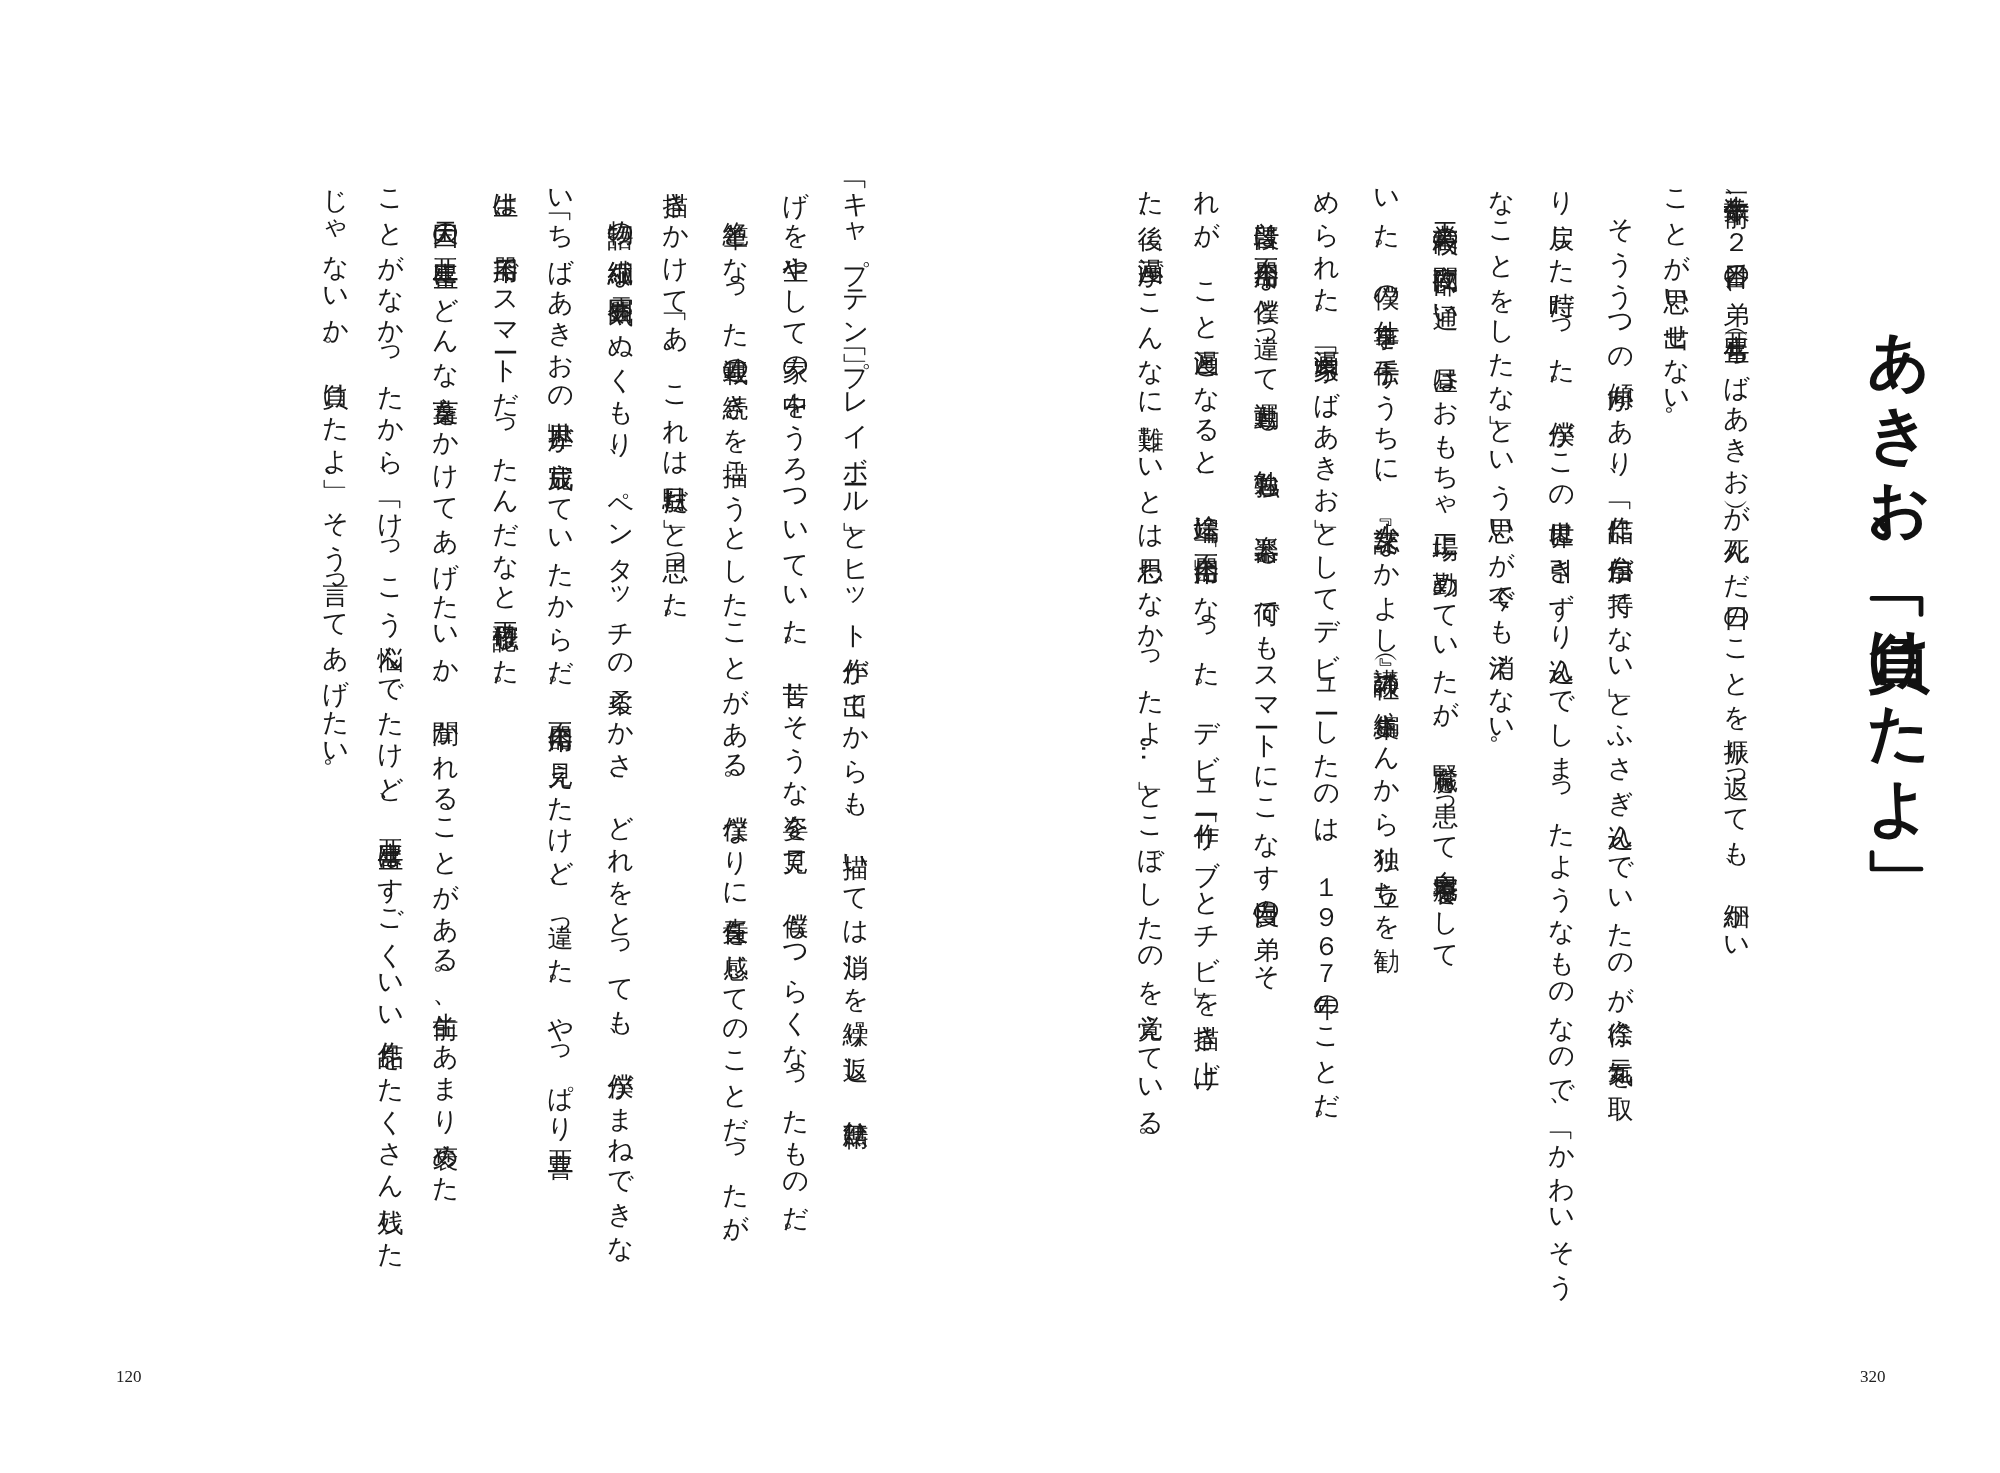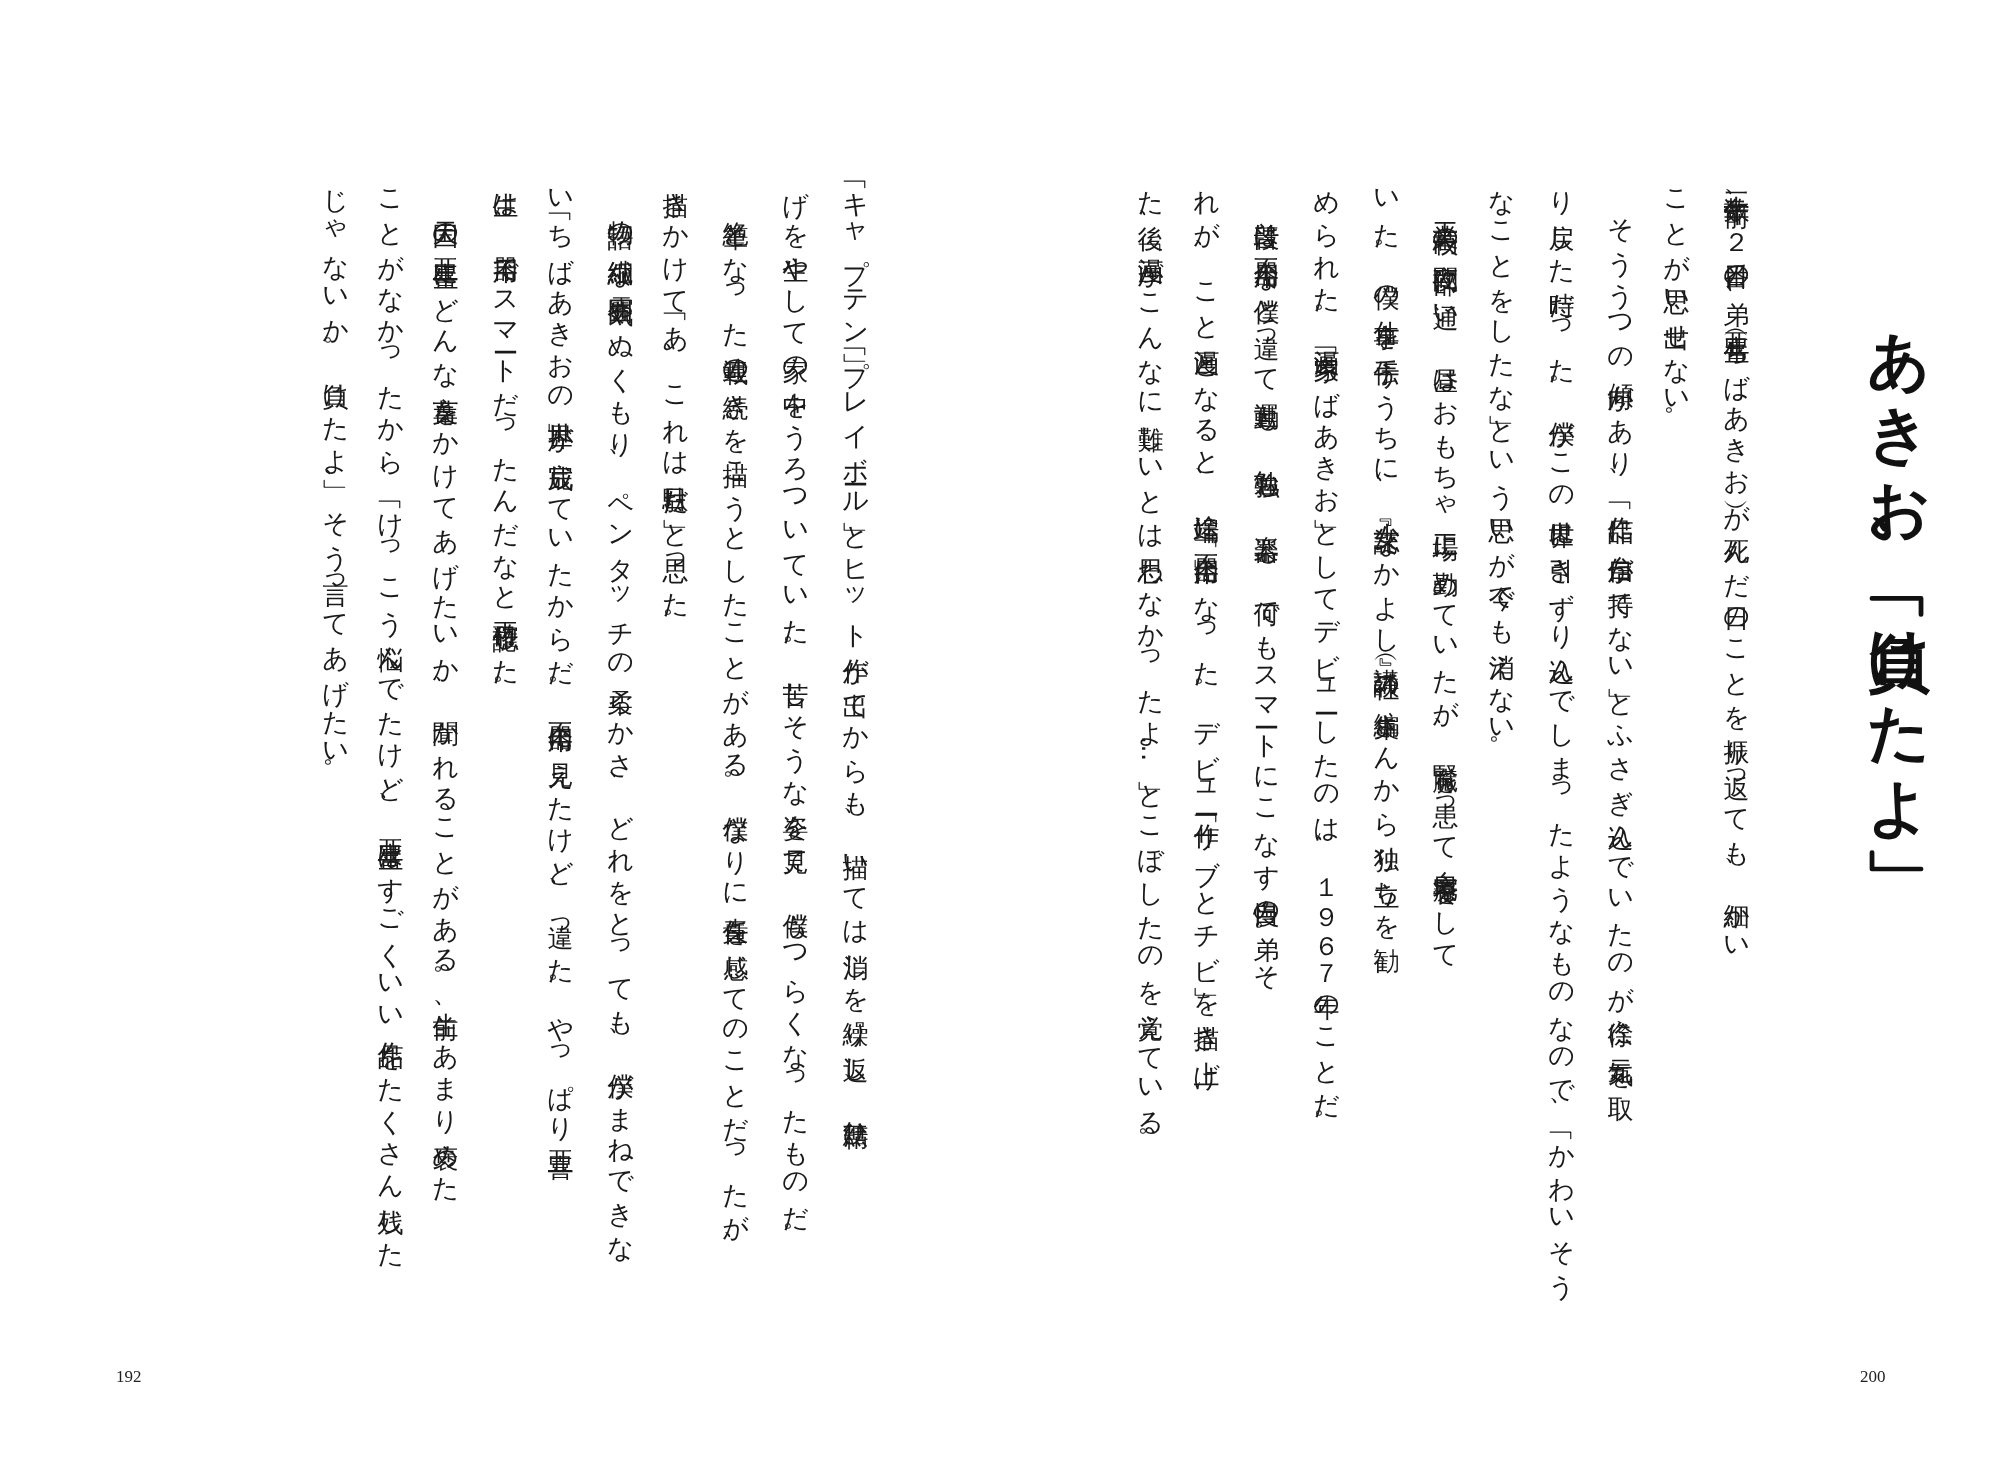--- a/index.html
+++ b/index.html
@@ -49,29 +49,29 @@
   <div class="col" style="left:606px">　そううつの傾向があり、「作品に自信が持てない」とふさぎ込んでいたのが徐々に元気を取</div>
   <div class="col" style="left:547px">り戻した時だった。僕がこの世界に引きずり込んでしまったようなものなので、「かわいそう</div>
   <div class="col" style="left:487px">なことをしたな」という思いが今でも消えない。</div>
   <div class="col" style="left:431px">　工業高校の夜間部に通い、昼はおもちゃ工場に勤めていたが、腎臓を患って自宅療養をして</div>
   <div class="col" style="left:372px">いた。僕の仕事を手伝ううちに、少女誌『なかよし』（講談社）の編集さんから独り立ちを勧</div>
   <div class="col" style="left:312px">められた。漫画家「ちばあきお」としてデビューしたのは、１９６７年のことだ。</div>
   <div class="col" style="left:252px">　普段は不器用な僕と違って運動も、勉強も、楽器も、何でもスマートにこなす自慢の弟。そ</div>
   <div class="col" style="left:192px">れが、こと漫画となると、途端に「不器用」になった。デビュー作「サブとチビ」を描き上げ</div>
   <div class="col" style="left:136px">た後、「漫画がこんなに難しいとは思わなかったよ…」とこぼしたのを覚えている。</div>
 
-  <div class="folio" style="left:860px">200</div>
+  <div class="folio" style="left:860px">320</div>
 </div>
 
 <div class="page page-left">
   <div class="col" style="left:841px">「キャプテン」「プレイボール」とヒット作が出てからも、描いては消しを繰り返し、無精ひ</div>
   <div class="col" style="left:781px">げを生やして家の中をうろついていた。苦しそうな姿を見て、僕もつらくなったものだ。</div>
   <div class="col" style="left:721px">　絶筆となった連載の続きを描こうとしたことがある。僕なりに責任を感じてのことだったが、</div>
   <div class="col" style="left:661px">描きかけて「あ、これは駄目だ」と思った。</div>
   <div class="col" style="left:606px">　物語の繊細な雰囲気やぬくもり、ペンタッチの柔らかさ、どれをとっても、僕がまねできな</div>
   <div class="col" style="left:546px">い「ちばあきおの世界」が完成していたからだ。不器用に見えたけど、違った。やっぱり亜喜</div>
   <div class="col" style="left:491px">生は、器用でスマートだったんだなと再確認した。</div>
   <div class="col" style="left:431px">　天国の亜喜生にどんな言葉をかけてあげたいか、聞かれることがある。生前、あまり褒めた</div>
   <div class="col" style="left:376px">ことがなかったから、「けっこう悩んでたけど、亜喜生はすごくいい作品をたくさん残した</div>
   <div class="col" style="left:321px">じゃないか。負けたよ」、そう言ってあげたい。</div>
 
-  <div class="folio" style="left:116px">192</div>
+  <div class="folio" style="left:116px">120</div>
 </div>
 
 </body></html>

